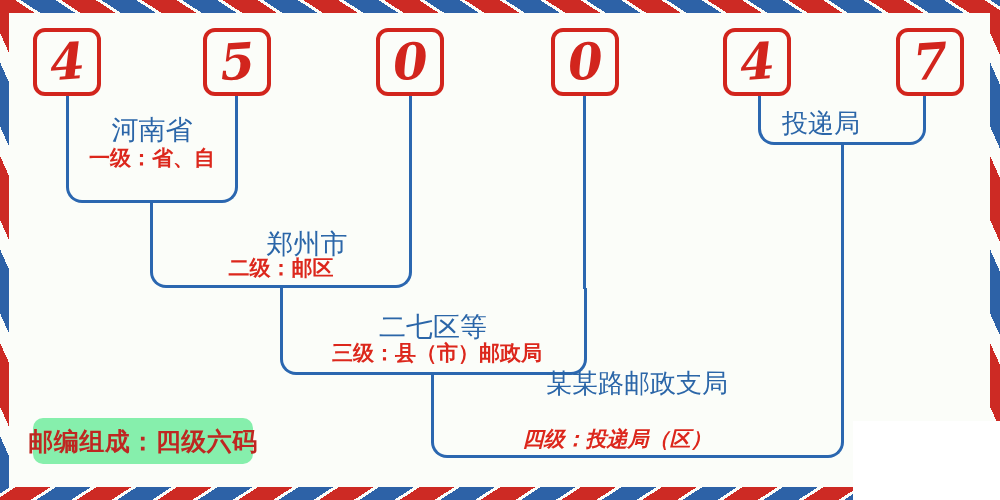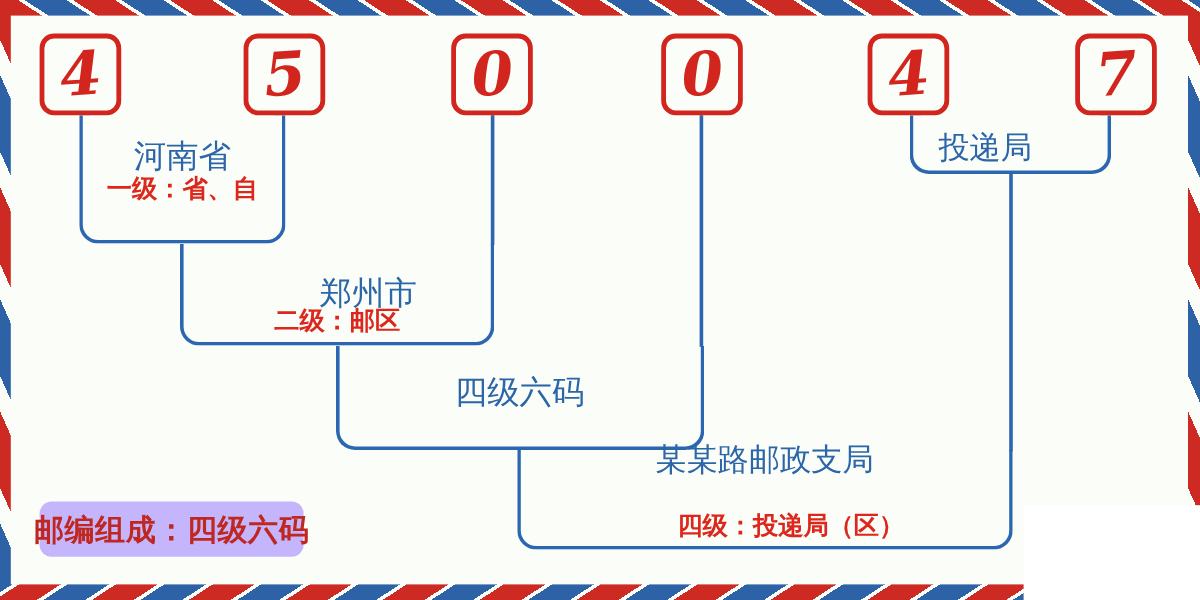--- a/index.html
+++ b/index.html
@@ -49,25 +49,25 @@
   .f56{left:841px; top:145px;height:231px;}
   
   .lvl-name{position:absolute;transform:translateX(-50%);color:var(--blue-text);
     font-size:27px;font-weight:normal;white-space:nowrap;z-index:4;}
   .lvl-desc{position:absolute;transform:translateX(-50%);color:var(--red-text);
     font-size:21px;font-weight:bold;white-space:nowrap;text-align:left;
     line-height:26px;z-index:4;}
   .n-province{left:152px;top:112px;} .d-province{left:152px;top:145px;}
   .n-city{left:295px;top:226px;margin-left:12px;}     .d-city{left:281px;top:255px;}
   .n-district{left:433px;top:309px;} .d-district{left:437px;top:340px;}
-  .n-branch{left:637px;top:366px;font-size:26px;} .d-branch{left:659px;top:426px;}
+  .n-branch{left:637px;top:366px;font-size:26px;} .d-branch{left:617px;top:426px;font-style:italic;}
   .n-delivery{left:821px;top:106px;font-size:26px;}
   
   .badge{position:absolute;left:33px;top:418px;width:220px;height:46px;
-    background:#c4b5fd;border-radius:10px;display:flex;align-items:center;
+    background:#86efac;border-radius:10px;display:flex;align-items:center;
     justify-content:center;z-index:4;}
   .badge-text{color:#bf2721;font-size:25px;font-weight:bold;white-space:nowrap;
     letter-spacing:0.5px;}
   
   .cover{position:absolute;left:853px;top:421px;right:0;bottom:0;
     background:#ffffff;z-index:5;}
 </style>
 </head>
 <body>
 
@@ -107,21 +107,22 @@
   <div class="feed f56"></div>
 
   <div class="lvl-name n-province">河南省</div>
   <div class="lvl-desc d-province">
     <span>一级：省、自</span><br>
   </div>
 
   <div class="lvl-name n-city">郑州市</div>
   <div class="lvl-desc d-city">二级：邮区</div>
 
-  <div class="lvl-name n-district">四级六码</div>
+  <div class="lvl-name n-district">二七区等</div>
+  <div class="lvl-desc d-district">三级：县（市）邮政局</div>
 
   <div class="lvl-name n-branch">某某路邮政支局</div>
   <div class="lvl-desc d-branch">四级：投递局（区）</div>
 
   <div class="lvl-name n-delivery">投递局</div>
 
   <div class="badge">
     <span class="badge-text">邮编组成：四级六码</span>
   </div>
 

